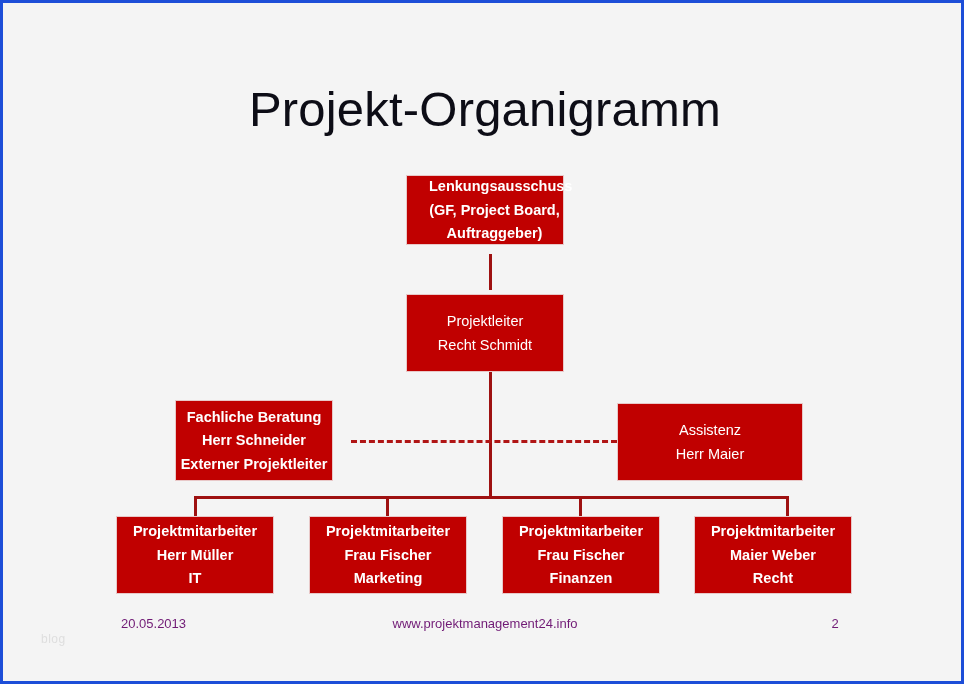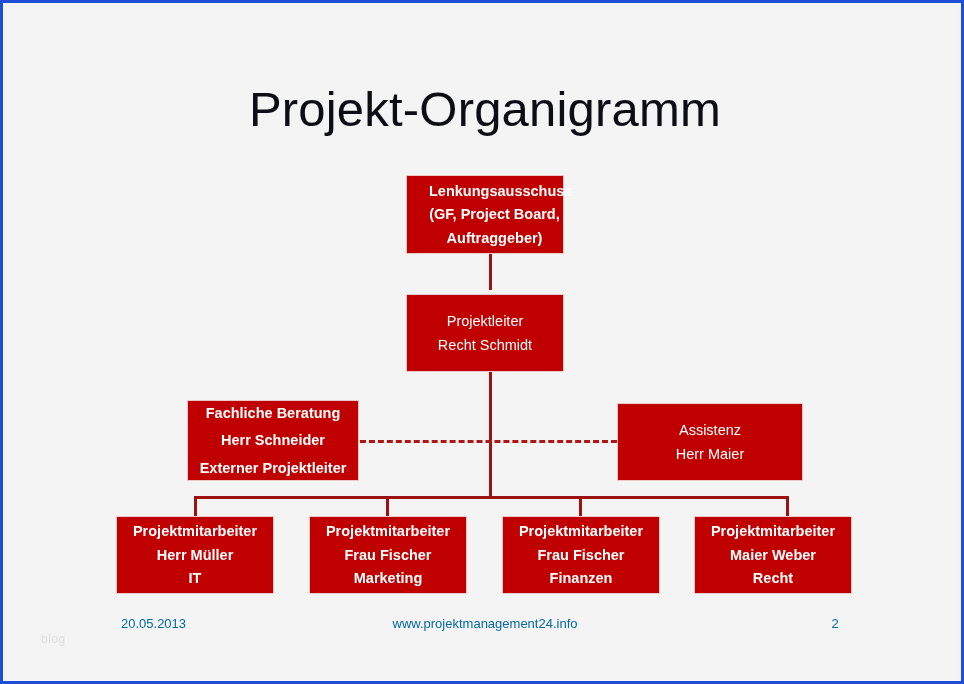--- a/index.html
+++ b/index.html
@@ -74,21 +74,21 @@
     margin: 4.5px 0;
     white-space: nowrap;
   }
   .node.plain { font-weight: normal; }
   .node.plain .ln { font-weight: normal; }
 
   
   .footer-text {
     position: absolute;
     font-size: 13px;
-    color: #0369a1;
+    color: #701a75;
     font-weight: normal;
     white-space: nowrap;
   }
   #footer-date   { left: 118px; top: 613px; }
   #footer-url    { left: 0; top: 613px; width: 964px; text-align: center; }
   #footer-page   { left: 0; top: 613px; width: 964px; text-align: center;
                    padding-left: 700px; box-sizing: border-box; }
   #blog-mark {
     position: absolute;
     left: 38px;
@@ -111,32 +111,32 @@
 
   <div class="conn conn-h" style="left:191px; top:493px; width:592px;"></div>
 
   <div class="conn conn-v" style="left:191px; top:493px; height:21px;"></div>
   <div class="conn conn-v" style="left:383px; top:493px; height:21px;"></div>
   <div class="conn conn-v" style="left:576px; top:493px; height:21px;"></div>
   <div class="conn conn-v" style="left:783px; top:493px; height:21px;"></div>
 
   <div class="dashed-line" style="left:348px; top:437px; width:266px;"></div>
 
-  <div class="node" style="left:403px; top:172px; width:158px; height:79px;padding-left:19px;">
+  <div class="node" style="left:403px; top:172px; width:158px; height:70px;padding-left:19px;">
     <span class="ln">Lenkungsausschuss</span>
     <span class="ln">(GF, Project Board,</span>
     <span class="ln">Auftraggeber)</span>
   </div>
 
   <div class="node plain" style="left:403px; top:291px; width:158px; height:78px; font-weight:normal;">
     <span class="ln">Projektleiter</span>
     <span class="ln">Recht Schmidt</span>
   </div>
 
-  <div class="node" style="left:184px; top:397px; width:172px; height:81px;justify-content:space-between;">
+  <div class="node" style="left:172px; top:397px; width:158px; height:81px;">
     <span class="ln">Fachliche Beratung</span>
     <span class="ln">Herr Schneider</span>
     <span class="ln">Externer Projektleiter</span>
   </div>
 
   <div class="node plain" style="left:614px; top:400px; width:186px; height:78px; font-weight:normal;">
     <span class="ln">Assistenz</span>
     <span class="ln">Herr Maier</span>
   </div>
 

